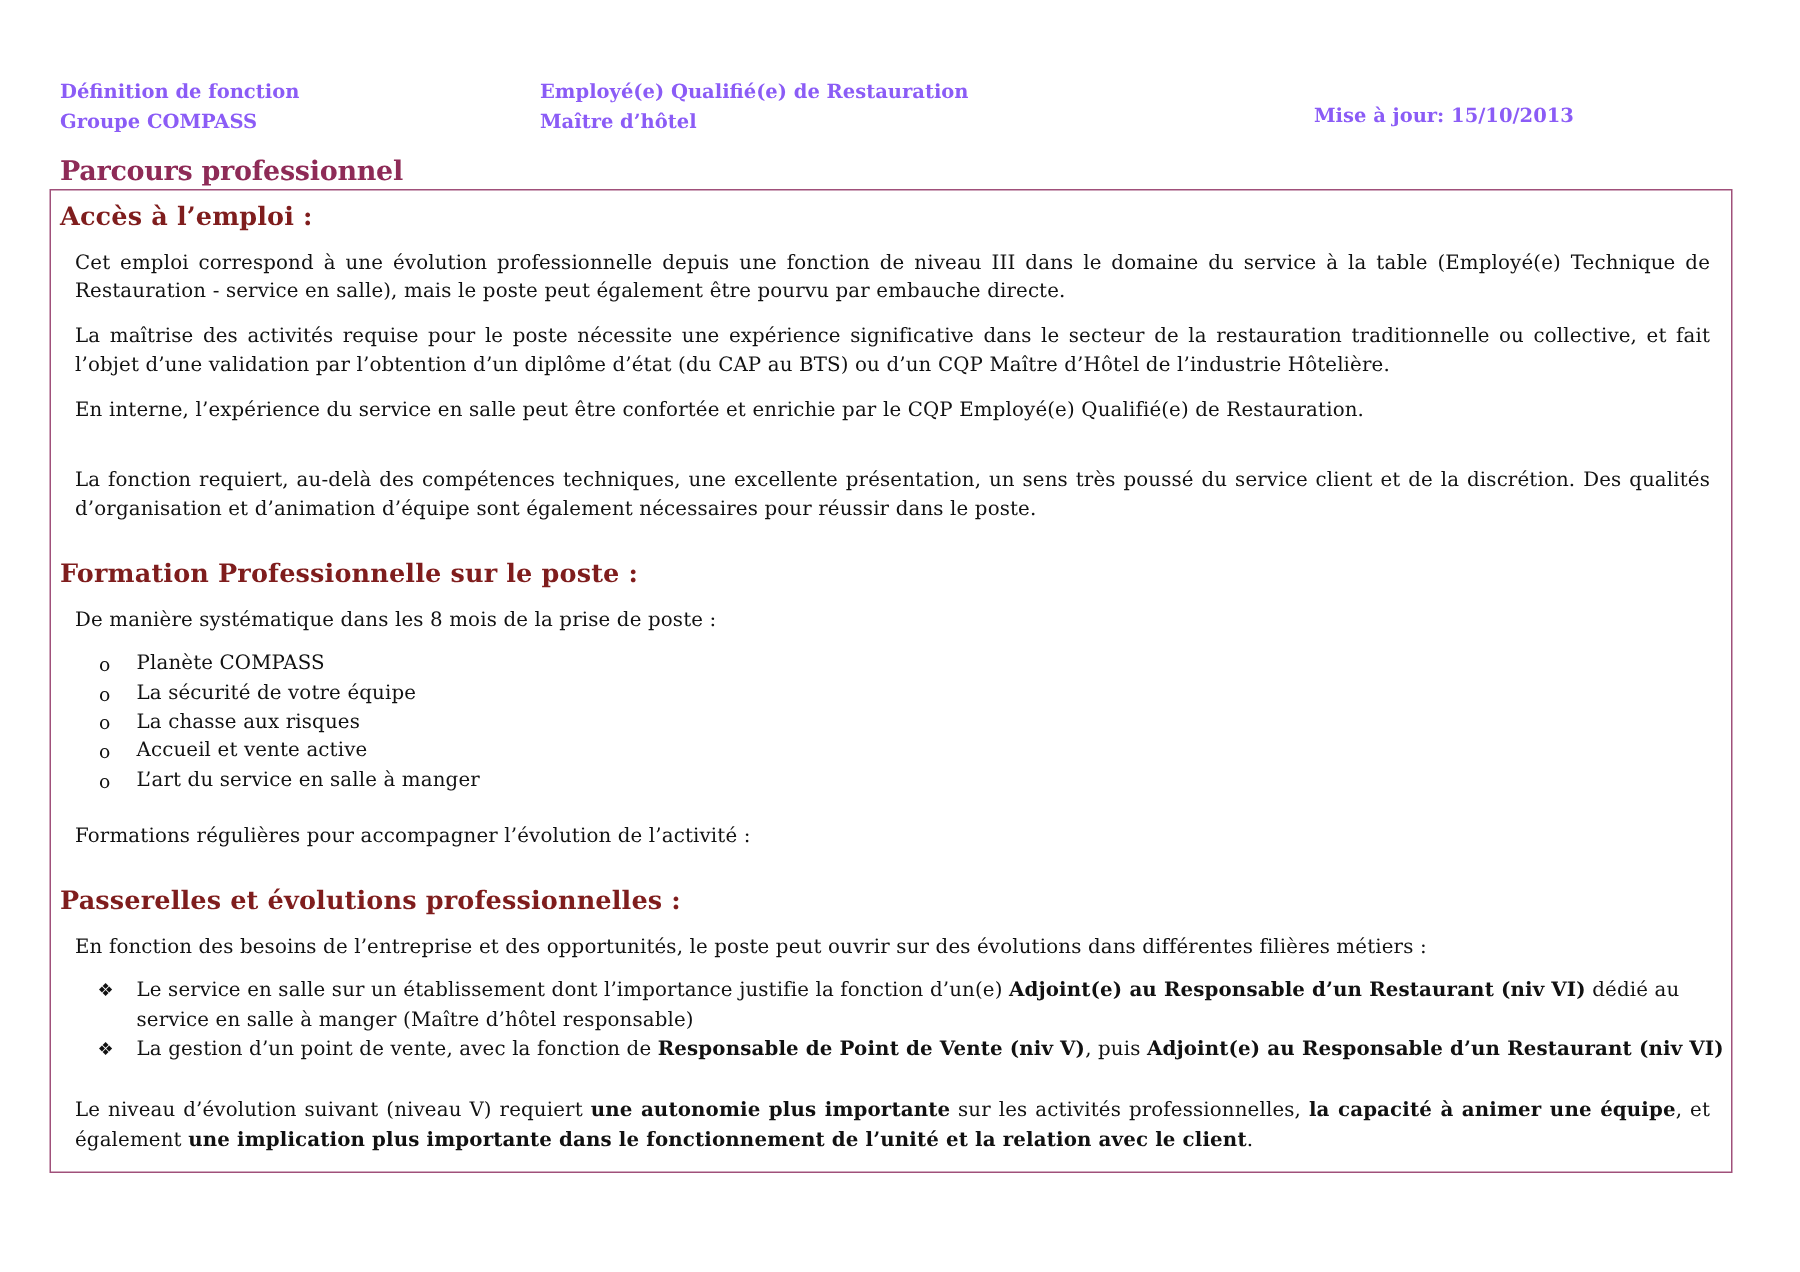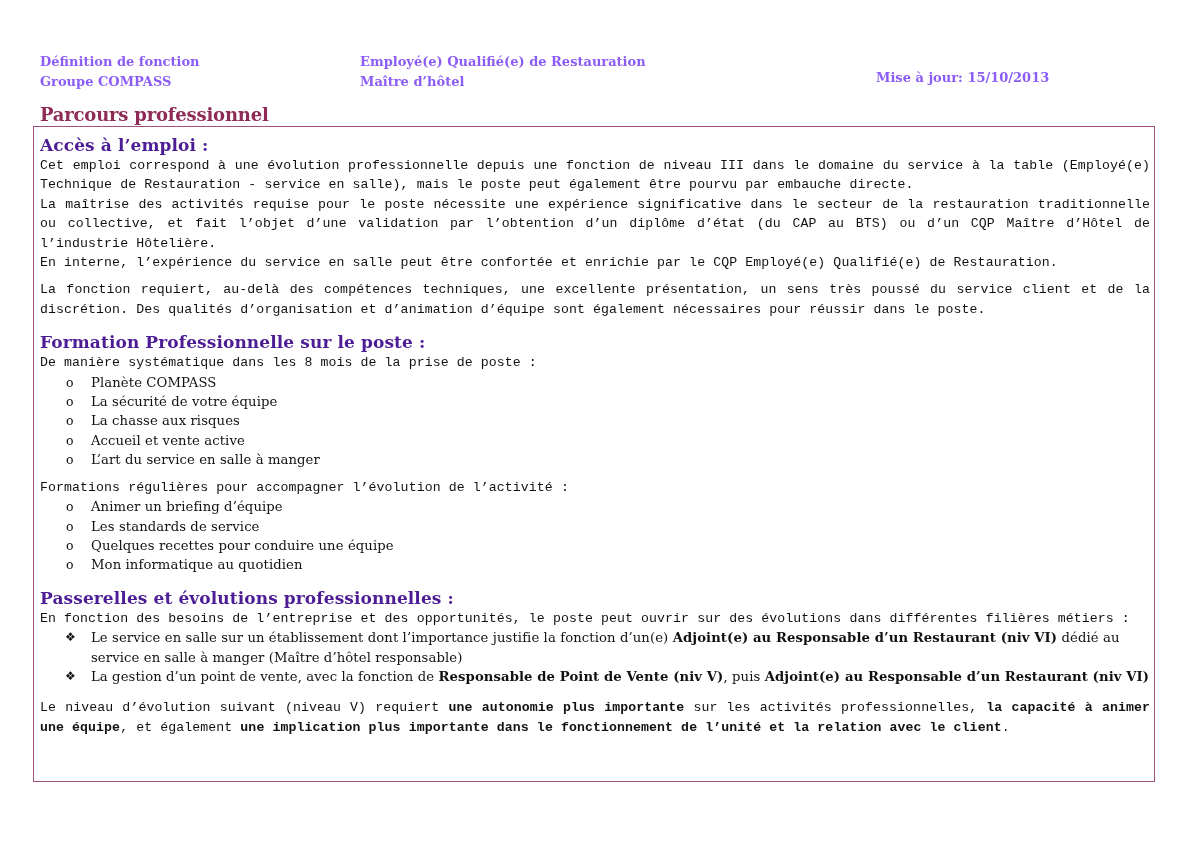--- a/index.html
+++ b/index.html
@@ -18,23 +18,23 @@
   }
   .box {
     position: absolute; left: 33px; top: 126px; width: 1122px; height: 656px;
     border: 1.5px solid #a0507a; box-sizing: border-box;
   }
   .content {
     position: absolute; left: 40px; top: 134px; width: 1110px;
     font-size: 13.2px; line-height: 19.4px; letter-spacing: 0.1px;
   }
   .sec-title {
-    font-size: 17px; font-weight: bold; color: #4c1d95; line-height: 22px; margin: 0;
+    font-size: 17px; font-weight: bold; color: #7f1d1d; line-height: 22px; margin: 0;
   }
-  p { margin: 0; text-align: justify; font-family: Liberation Mono, monospace; }
+  p { margin: 10px; text-align: justify; }
   .gap { height: 8px; }
   .gap2 { height: 12px; }
   ul { margin: 0; padding: 0; list-style: none; }
   ul.circle li { position: relative; padding-left: 51px; }
   ul.circle li::before {
     content: "o"; position: absolute; left: 26px; top: 0; font-size: 12.5px;
   }
   ul.diamond li { position: relative; padding-left: 51px; }
   ul.diamond li::before {
     content: "\2756"; position: absolute; left: 25px; top: 0; font-size: 12px;
@@ -75,26 +75,20 @@
     <p>De manière systématique dans les 8 mois de la prise de poste :</p>
     <ul class="circle">
       <li>Planète COMPASS</li>
       <li>La sécurité de votre équipe</li>
       <li>La chasse aux risques</li>
       <li>Accueil et vente active</li>
       <li>L’art du service en salle à manger</li>
     </ul>
     <div class="gap"></div>
     <p>Formations régulières pour accompagner l’évolution de l’activité :</p>
-    <ul class="circle">
-      <li>Animer un briefing d’équipe</li>
-      <li>Les standards de service</li>
-      <li>Quelques recettes pour conduire une équipe</li>
-      <li>Mon informatique au quotidien</li>
-    </ul>
   </section>
 
   <div class="gap2"></div>
 
   <section>
     <h2 class="sec-title">Passerelles et évolutions professionnelles :</h2>
     <p>En fonction des besoins de l’entreprise et des opportunités, le poste peut ouvrir sur des évolutions dans différentes filières métiers :</p>
     <ul class="diamond">
       <li><span>Le service en salle sur un établissement dont l’importance justifie la fonction d’un(e) </span><b>Adjoint(e) au Responsable d’un Restaurant (niv VI)</b><span> dédié au service en salle à manger (Maître d’hôtel responsable)</span></li>
       <li><span>La gestion d’un point de vente, avec la fonction de </span><b>Responsable de Point de Vente (niv V)</b><span>, puis </span><b>Adjoint(e) au Responsable d’un Restaurant (niv VI)</b></li>

